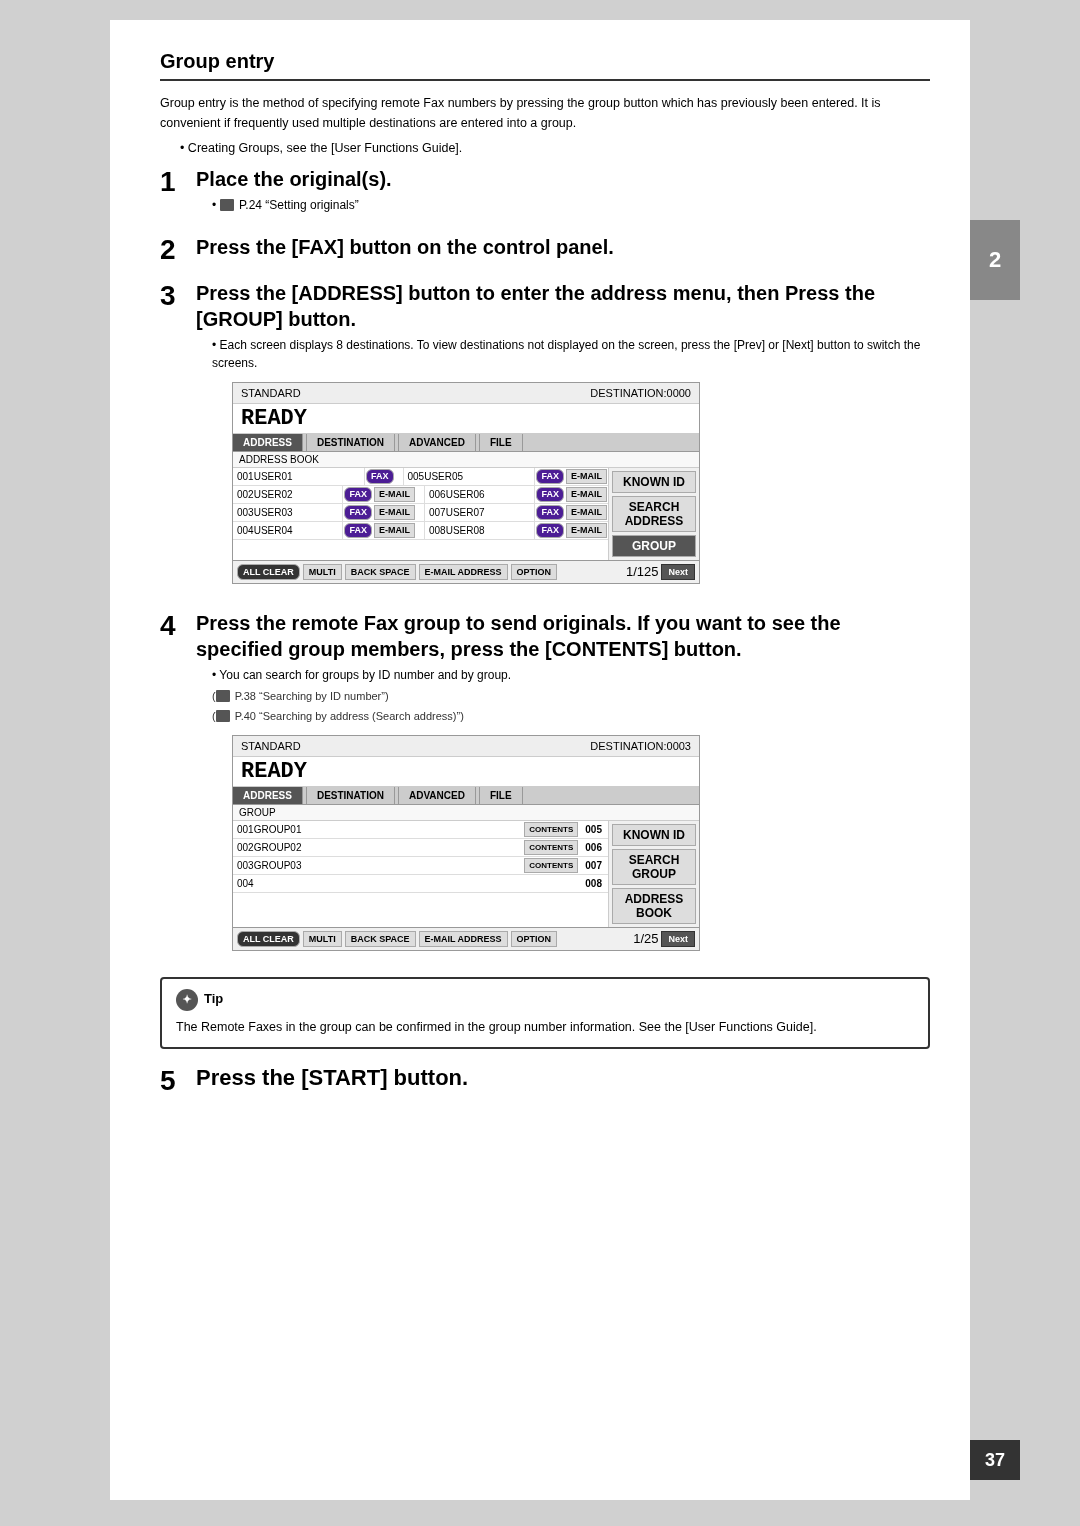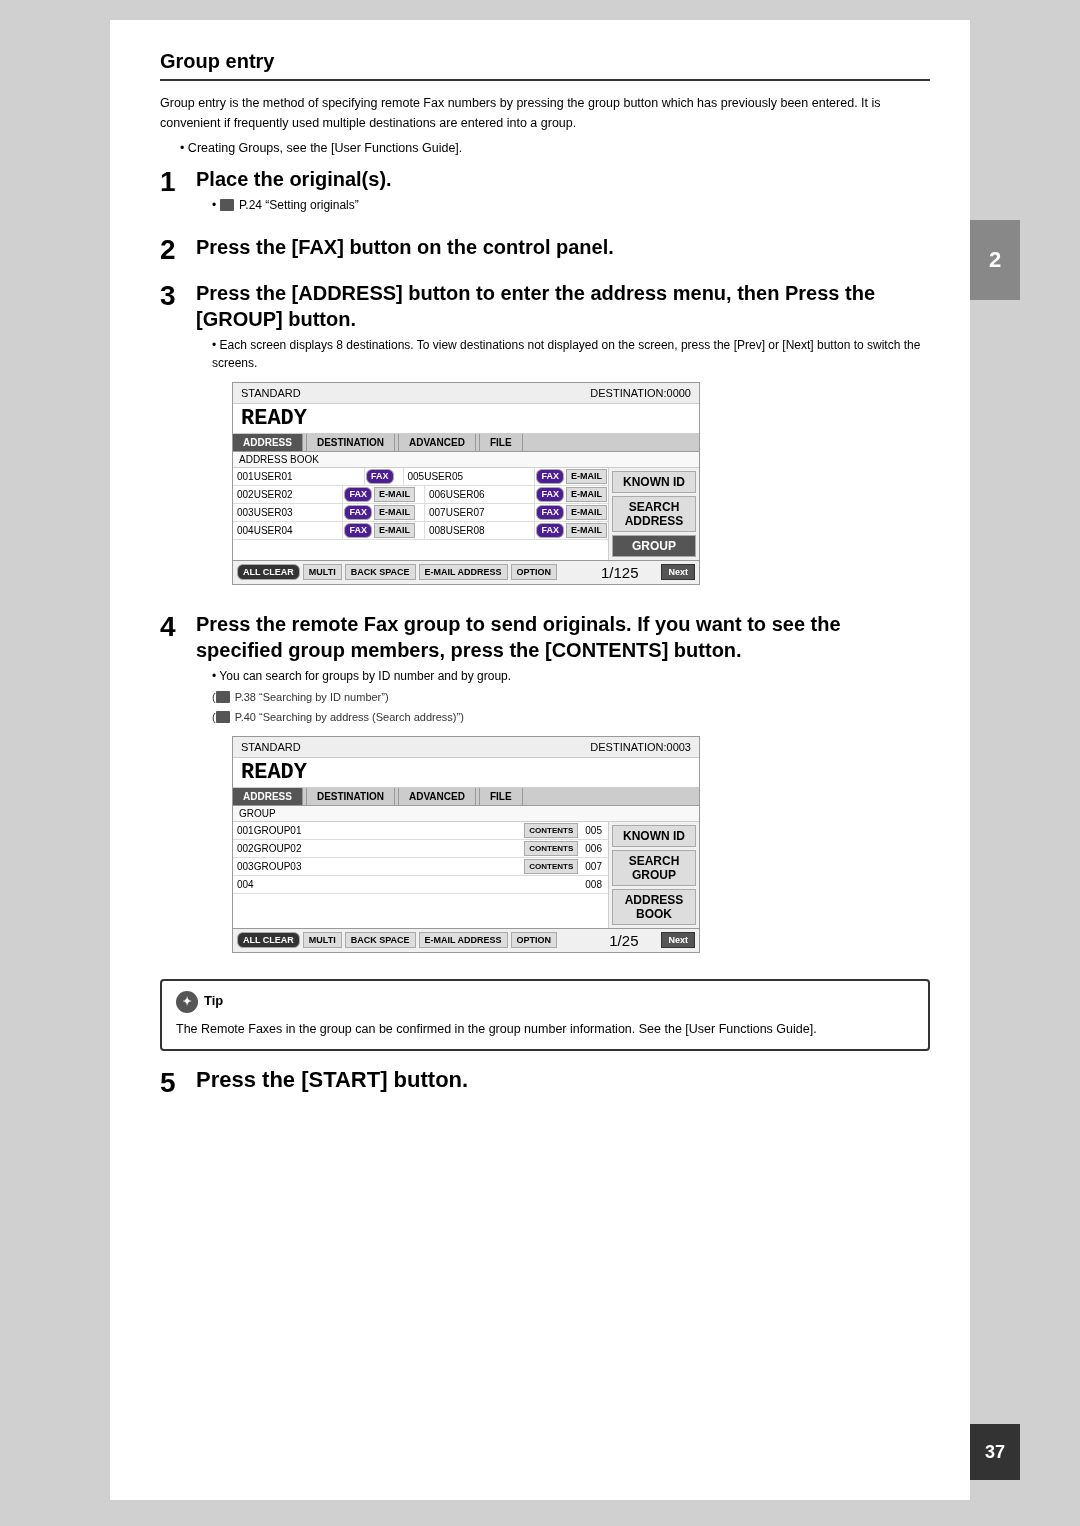--- a/index.html
+++ b/index.html
@@ -33,21 +33,21 @@
       display: flex;
       align-items: center;
       justify-content: center;
       height: 80px;
     }
     .page-number-box {
       position: absolute;
       bottom: 20px;
       right: -50px;
       width: 50px;
-      height: 56px;
+      height: 40px;
       background: #333;
       color: white;
       font-size: 18px;
       font-weight: bold;
       display: flex;
       align-items: center;
       justify-content: center;
     }
 
     
@@ -214,21 +214,21 @@
       padding: 2px 5px;
       font-size: 9px;
       font-weight: bold;
     }
     .toolbar-btn.active {
       background: #333;
       color: #fff;
       border-radius: 6px;
     }
     .toolbar-spacer { flex: 1; }
-    .toolbar-page { font-size: 15px; margin-right: 20px; }
+    .toolbar-page { font-size: 13px; margin-right: 0; }
     .next-btn {
       background: #555;
       color: #fff;
       border: 1px solid #333;
       padding: 2px 6px;
       font-size: 9px;
       font-weight: bold;
     }
 
     
@@ -241,21 +241,21 @@
     .group-name { flex: 1; padding: 3px 4px; }
     .group-contents-btn {
       background: #ddd;
       border: 1px solid #aaa;
       font-size: 8px;
       padding: 2px 4px;
       margin: 1px;
       font-weight: bold;
       text-align: center;
     }
-    .group-num { padding: 3px 6px; font-size: 10px; }
+    .group-num { padding: 3px 6px; font-size: 10px; font-weight: bold; }
 
     
     .tip-box {
       border: 2px solid #333;
       padding: 10px 14px;
       margin: 16px 0;
       border-radius: 4px;
       font-size: 12.5px;
       line-height: 1.6;
     }

